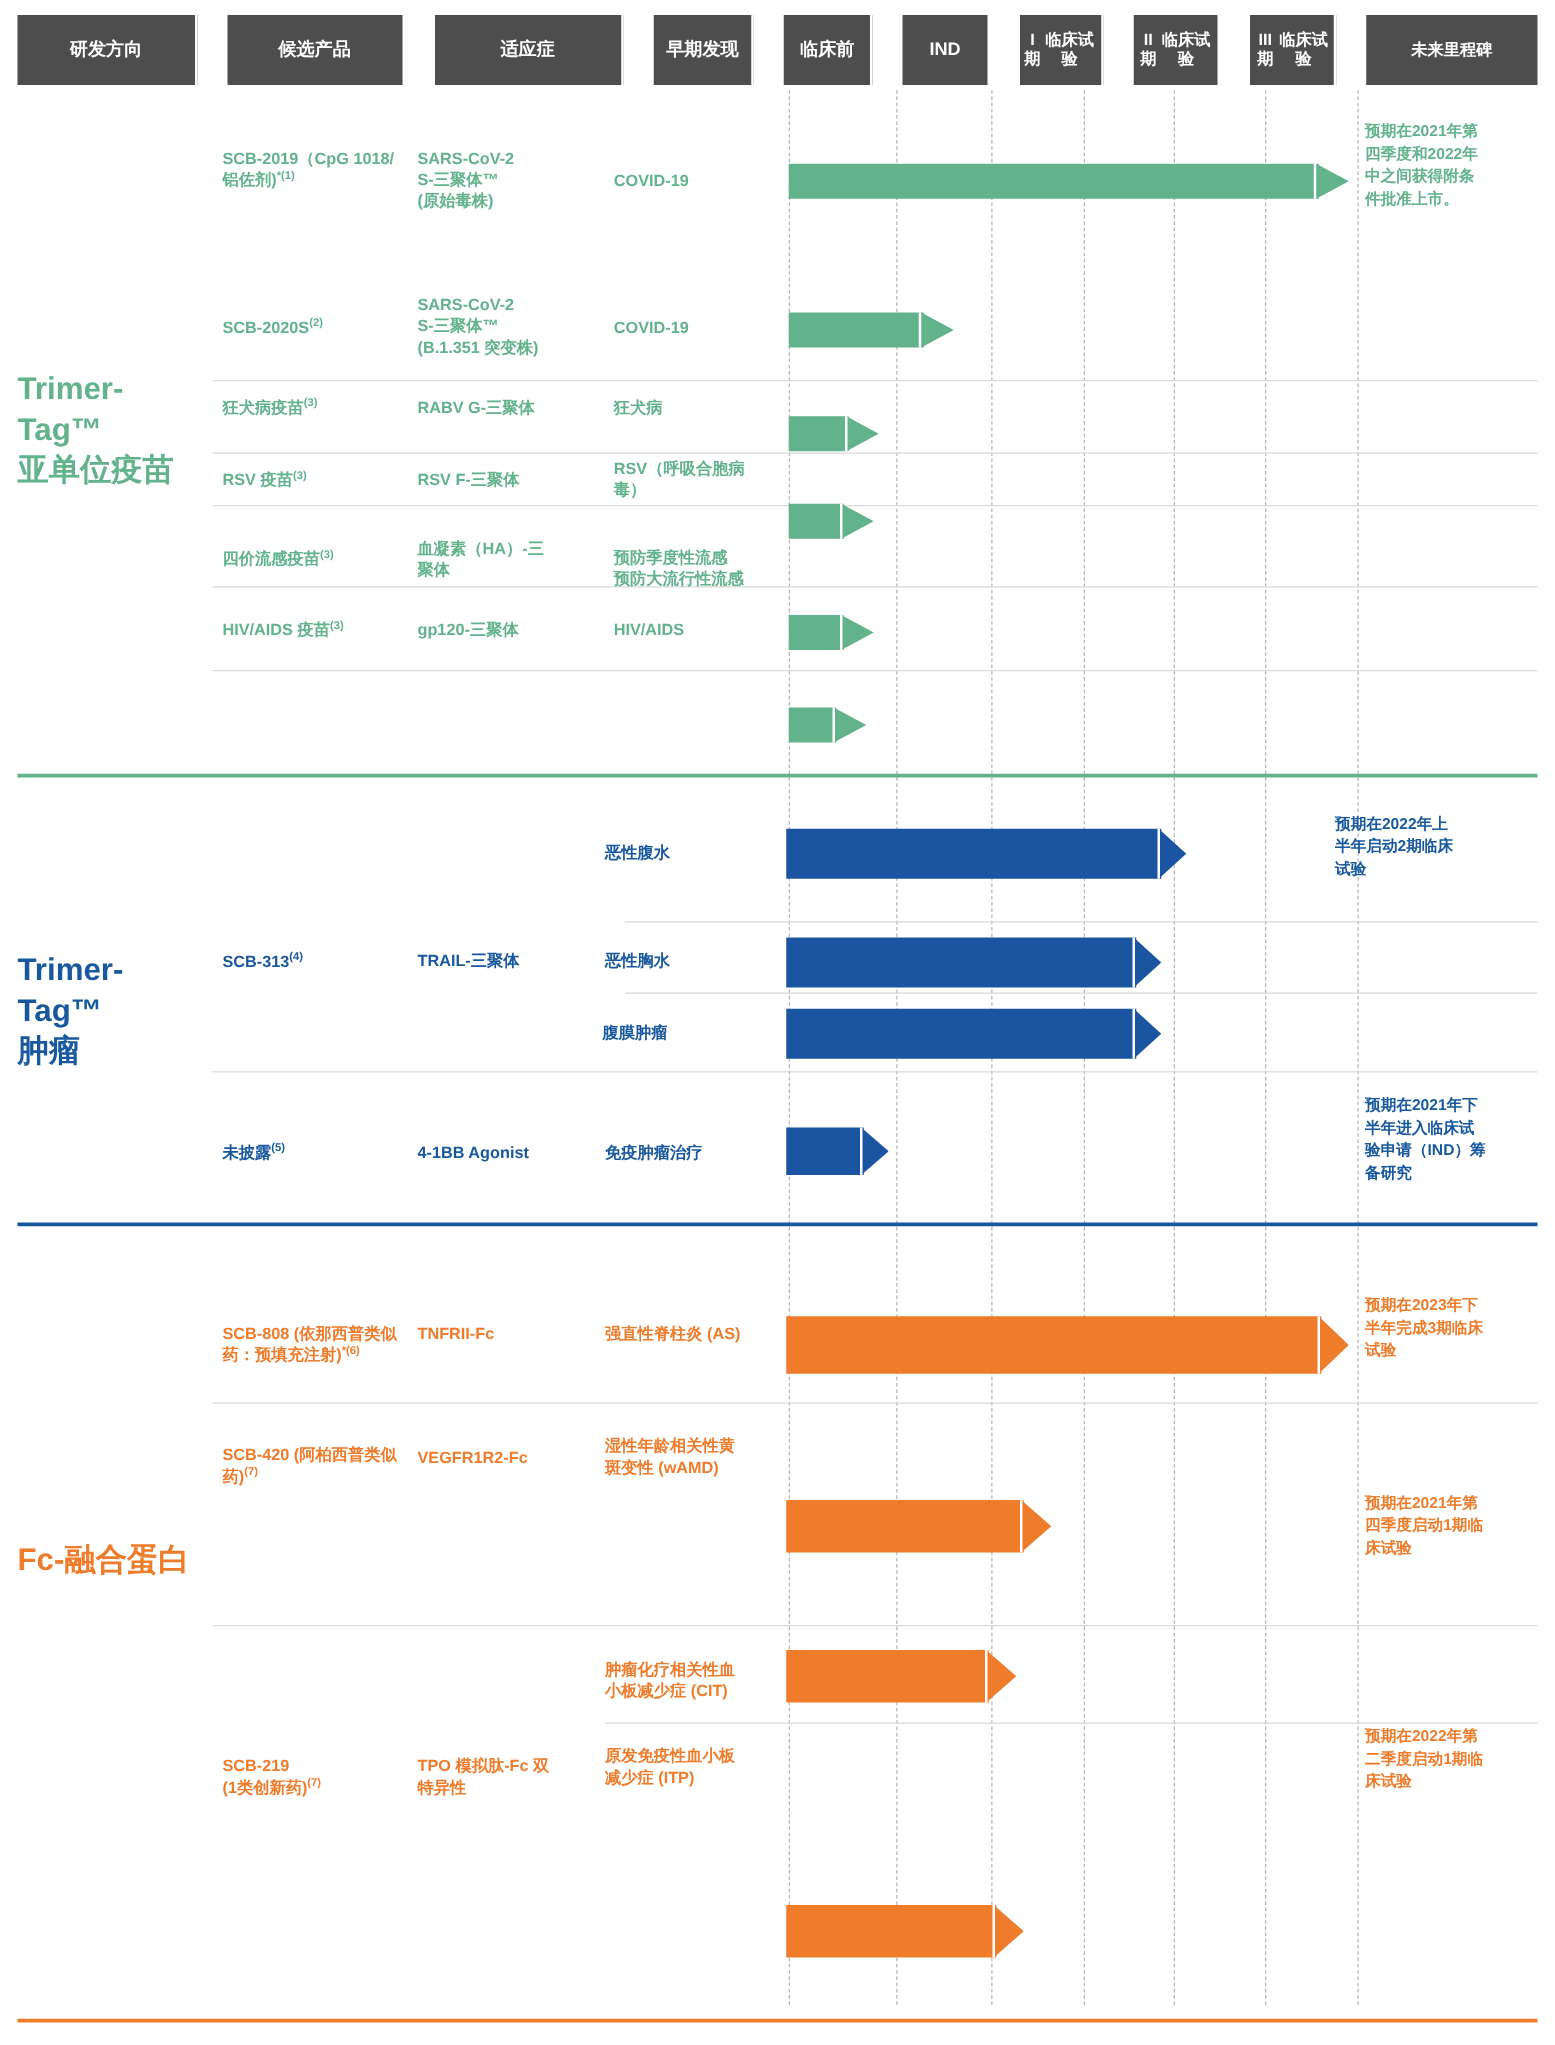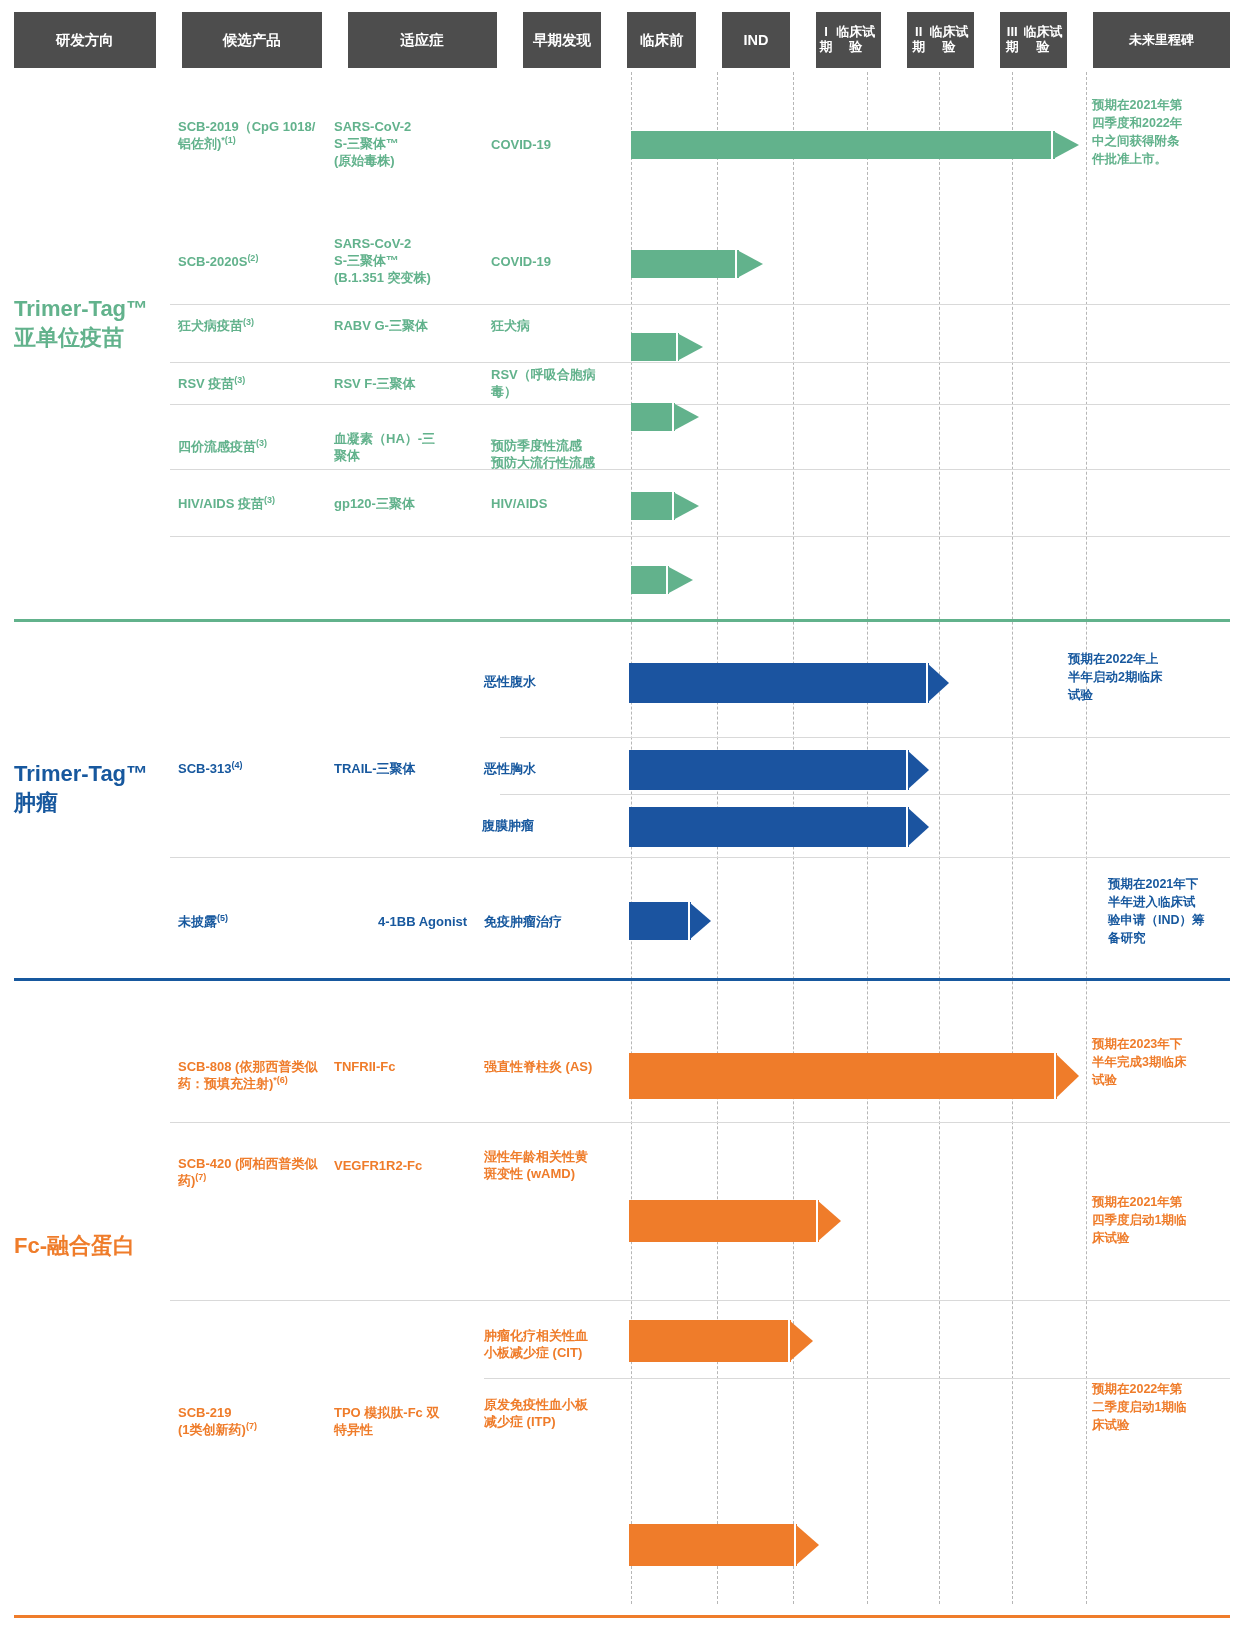--- a/index.html
+++ b/index.html
@@ -26,21 +26,21 @@
   .vline{position:absolute;width:0;border-left:1px dashed #b6b6b6;top:72px;}
 
   
   .secrule{position:absolute;left:14px;width:1216px;height:3px;}
 
   
   .rowsep{position:absolute;height:1px;background:#d9d9d9;}
 
   
   .cell{position:absolute;box-sizing:border-box;line-height:1.32;}
-  .area{font-size:22px;font-weight:700;line-height:1.3;}
+  .area{font-size:25px;font-weight:700;line-height:1.3;}
   .prod{font-size:13px;font-weight:700;}
   .tgt{font-size:13px;font-weight:700;}
   .ind{font-size:13px;font-weight:700;}
   .mile{font-size:12.5px;font-weight:700;line-height:1.45;}
   .sup{font-size:9px;vertical-align:super;font-weight:700;}
 
   .green{color:#62b28c;}
   .blue{color:#17589e;}
   .orange{color:#ef7c2a;}
 
@@ -202,28 +202,28 @@
   <div class="bar" style="left:629px;top:807px;width:300px;height:40px;">
     <div class="body" style="width:280px;background:#1b54a0;"></div>
     <div class="head" style="left:278px;width:22px;background:#1b54a0;clip-path:polygon(0 0,0 100%,100% 50%);"></div>
     <div class="notch" style="left:277px;"></div>
   </div>
 
   <div class="rowsep" style="left:170px;top:857px;width:1060px;"></div>
   <div class="cell prod blue" style="left:178px;top:913px;width:148px;">
     <span>未披露</span><span class="sup">(5)</span>
   </div>
-  <div class="cell tgt blue" style="left:334px;top:913px;width:146px;margin-left:44px;">4-1BB Agonist</div>
+  <div class="cell tgt blue" style="left:334px;top:913px;width:146px;">4-1BB Agonist</div>
   <div class="cell ind blue" style="left:484px;top:913px;width:140px;">免疫肿瘤治疗</div>
   <div class="bar" style="left:629px;top:902px;width:82px;height:38px;">
     <div class="body" style="width:62px;background:#1b54a0;"></div>
     <div class="head" style="left:60px;width:22px;background:#1b54a0;clip-path:polygon(0 0,0 100%,100% 50%);"></div>
     <div class="notch" style="left:59px;"></div>
   </div>
-  <div class="cell mile blue" style="left:1092px;top:875px;width:98px;margin-left:16px;">预期在2021年下半年进入临床试验申请（IND）筹备研究</div>
+  <div class="cell mile blue" style="left:1092px;top:875px;width:98px;">预期在2021年下半年进入临床试验申请（IND）筹备研究</div>
 
   <div class="secrule" style="top:978px;background:#17589e;"></div>
 
   <div class="cell area orange" style="left:14px;top:1232px;width:155px;">Fc-融合蛋白</div>
 
   <div class="cell prod orange" style="left:178px;top:1058px;width:148px;">
     <span>SCB-808 (依那西普类似药：预填充注射)</span><span class="sup">*(6)</span>
   </div>
   <div class="cell tgt orange" style="left:334px;top:1058px;width:146px;">TNFRII-Fc</div>
   <div class="cell ind orange" style="left:484px;top:1058px;width:150px;">强直性脊柱炎 (AS)</div>

